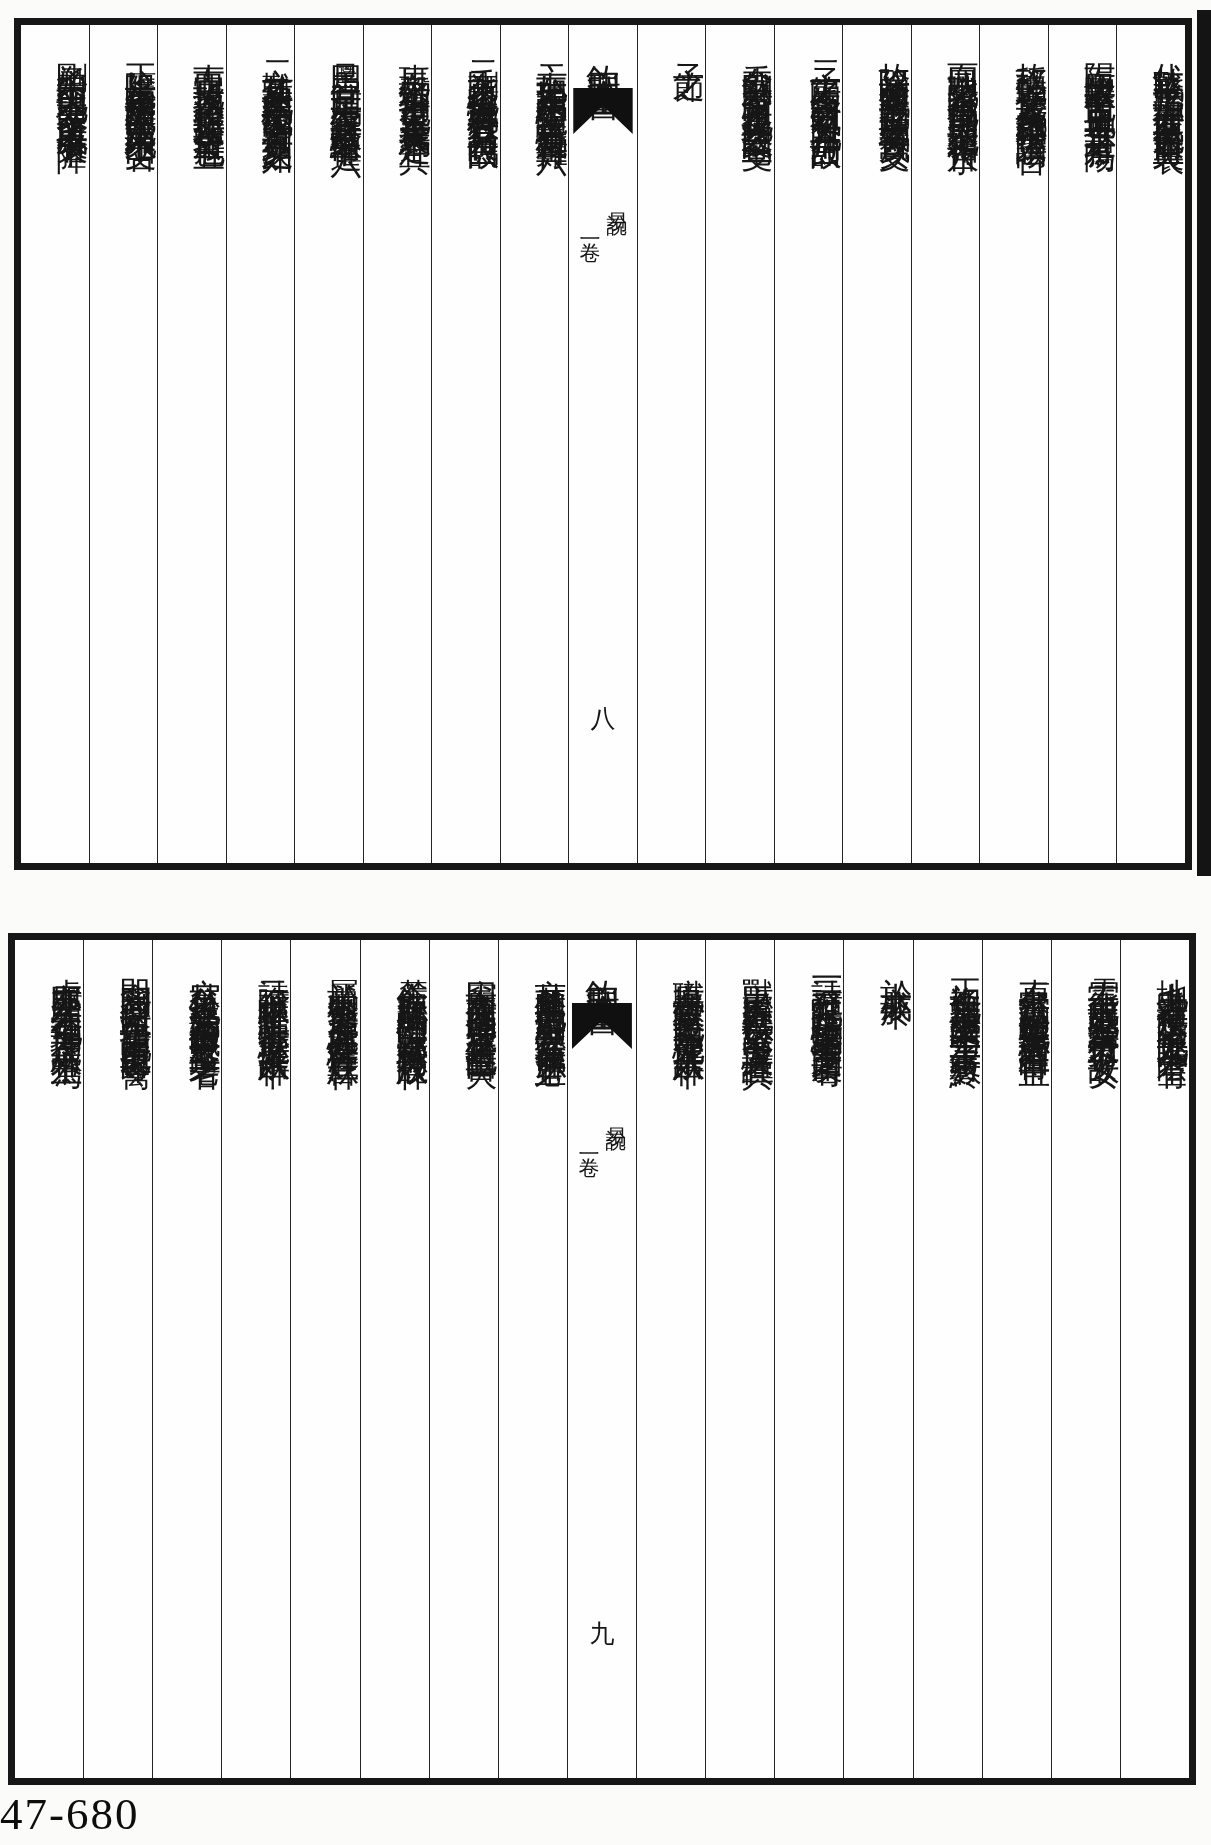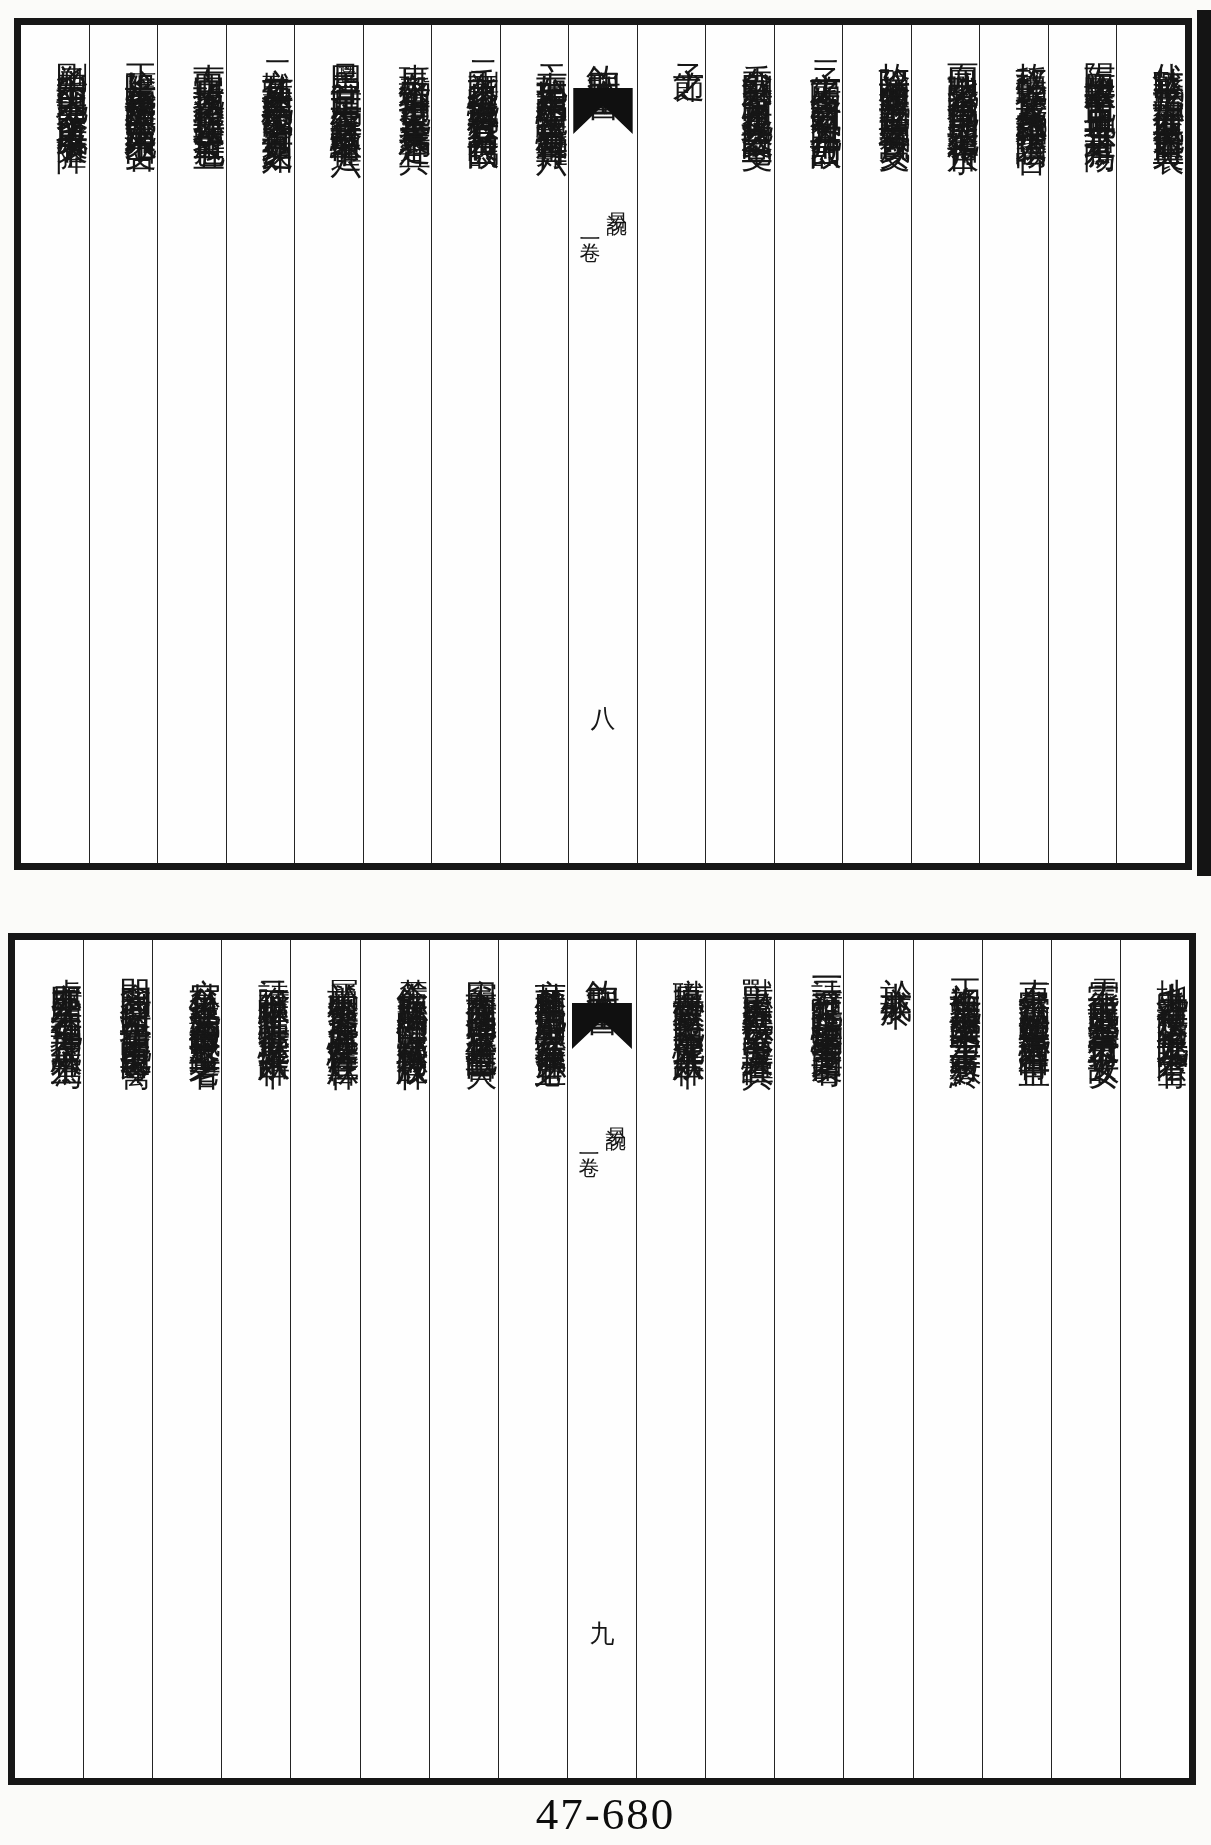--- a/index.html
+++ b/index.html
@@ -49,21 +49,21 @@
     font-size:21px;letter-spacing:2px;line-height:1.1;
   }
   .banxin-mid .juan{margin-top:30px;}
   .folio{margin-top:auto;margin-bottom:128px;font-size:25px;}
   .binding-edge{
     position:absolute;right:0;top:10px;width:14px;height:866px;
     background:#141414;
   }
   .page-number{
     position:absolute;left:0;top:1788px;width:100%;
-    text-align:center;font-size:45px;letter-spacing:2px;color:#0d0d0d;
+    font-size:45px;letter-spacing:2px;color:#0d0d0d;
   }
 </style>
 </head>
 <body>
 
 <div class="page-block top">
     <div class="col"><span>伏乾戰乎乾出乎震坤一變而成復矣色表而血裏表</span></div>
     <div class="col"><span>陽而裏陰故不言色而言血也坤十月之卦十月為陽</span></div>
     <div class="col"><span>故稱龍乾坤交會於戌亥之都故稱禖干寶謂陰陽合</span></div>
     <div class="col"><span>而同功戰者陰陽合也虞仲翔曰天壬地癸相得合水</span></div>

